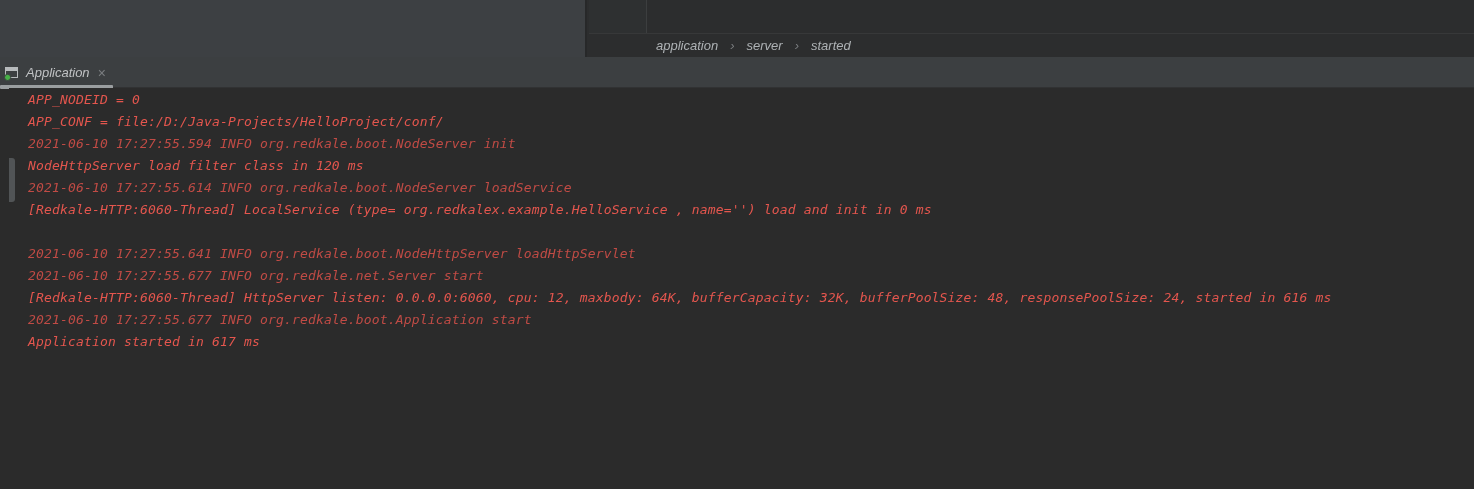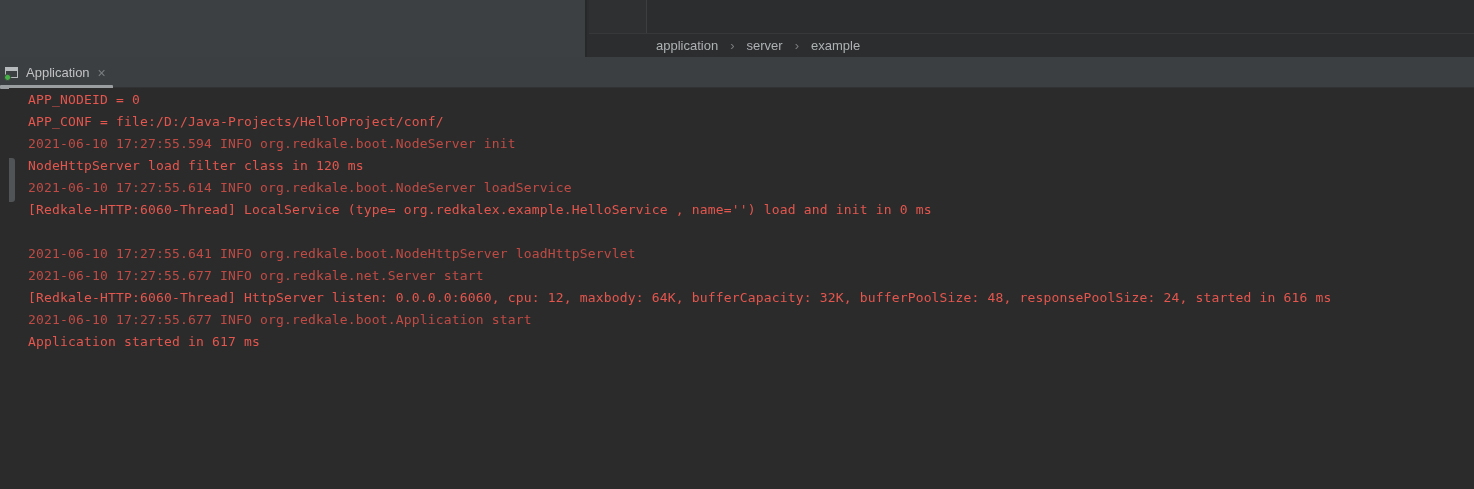--- a/index.html
+++ b/index.html
@@ -1,19 +1,19 @@
 <!DOCTYPE html>
 <html style="--bg-console: #2b2b2b; --bg-editor: #2c2d2e; --bg-left-panel: #3d4043; --bg-gutter: #2e3031; --bg-tabbar: #3c3f41; --breadcrumb-text: #aeb2b5; --breadcrumb-sep: #7b7e80; --tab-label: #c0c2c4; --tab-close: #7b7e80; --tab-underline: #9a9ea0; --log-bright: #e4564e; --log-dim: #c04b45; --link-color: #4e80c8; --green-dot: #47b147; --icon-stroke: #b7babc; --thumb: #515456;"><head>
 <meta charset="utf-8">
 <style>
   * { margin:0; padding:0; box-sizing:border-box; }
   html,body { width:1474px; height:489px; overflow:hidden; background:#2b2b2b; }
   body { font-family:"Liberation Sans", sans-serif; position:relative; }
 
-  .screen { position:absolute; inset:0; width:1474px; height:455px; }
+  .screen { position:absolute; inset:0; width:1474px; height:455px;font-style:italic; }
 
   
   .top-strip { position:absolute; left:0; top:0; width:1474px; height:57px; background:var(--bg-editor); }
   .left-panel { position:absolute; left:0; top:0; width:587px; height:57px;
                 background:var(--bg-left-panel); border-right:2px solid #272829; }
   .gutter-corner { position:absolute; left:589px; top:0; width:58px; height:33px;
                    background:var(--bg-gutter); border-right:1px solid #3c3e3f; }
   .editor-corner { position:absolute; left:648px; top:0; width:826px; height:33px; background:var(--bg-editor); }
   .breadcrumb-bar { position:absolute; left:589px; top:33px; width:885px; height:24px;
                     background:var(--bg-editor); border-top:1px solid #373839;
@@ -50,21 +50,21 @@
   <div class="top-strip">
     <div class="left-panel"></div>
     <div class="gutter-corner"></div>
     <div class="editor-corner"></div>
     <div class="breadcrumb-bar">
       <div id="breadcrumbs" style="display:flex;align-items:center;">
           <span class="crumb">application</span>
           <span class="crumb-sep">›</span>
           <span class="crumb">server</span>
           <span class="crumb-sep">›</span>
-          <span class="crumb">example</span>
+          <span class="crumb">started</span>
         </div>
     </div>
   </div>
 
   <div class="tab-bar">
     <div class="tab">
       <span class="console-icon">
         <svg width="16" height="16" viewBox="0 0 16 16">
           <rect x="1.5" y="2.5" width="12" height="10" fill="none" stroke="var(--icon-stroke)" stroke-width="1"></rect>
           <rect x="2" y="3" width="11" height="3" fill="var(--icon-stroke)"></rect>

